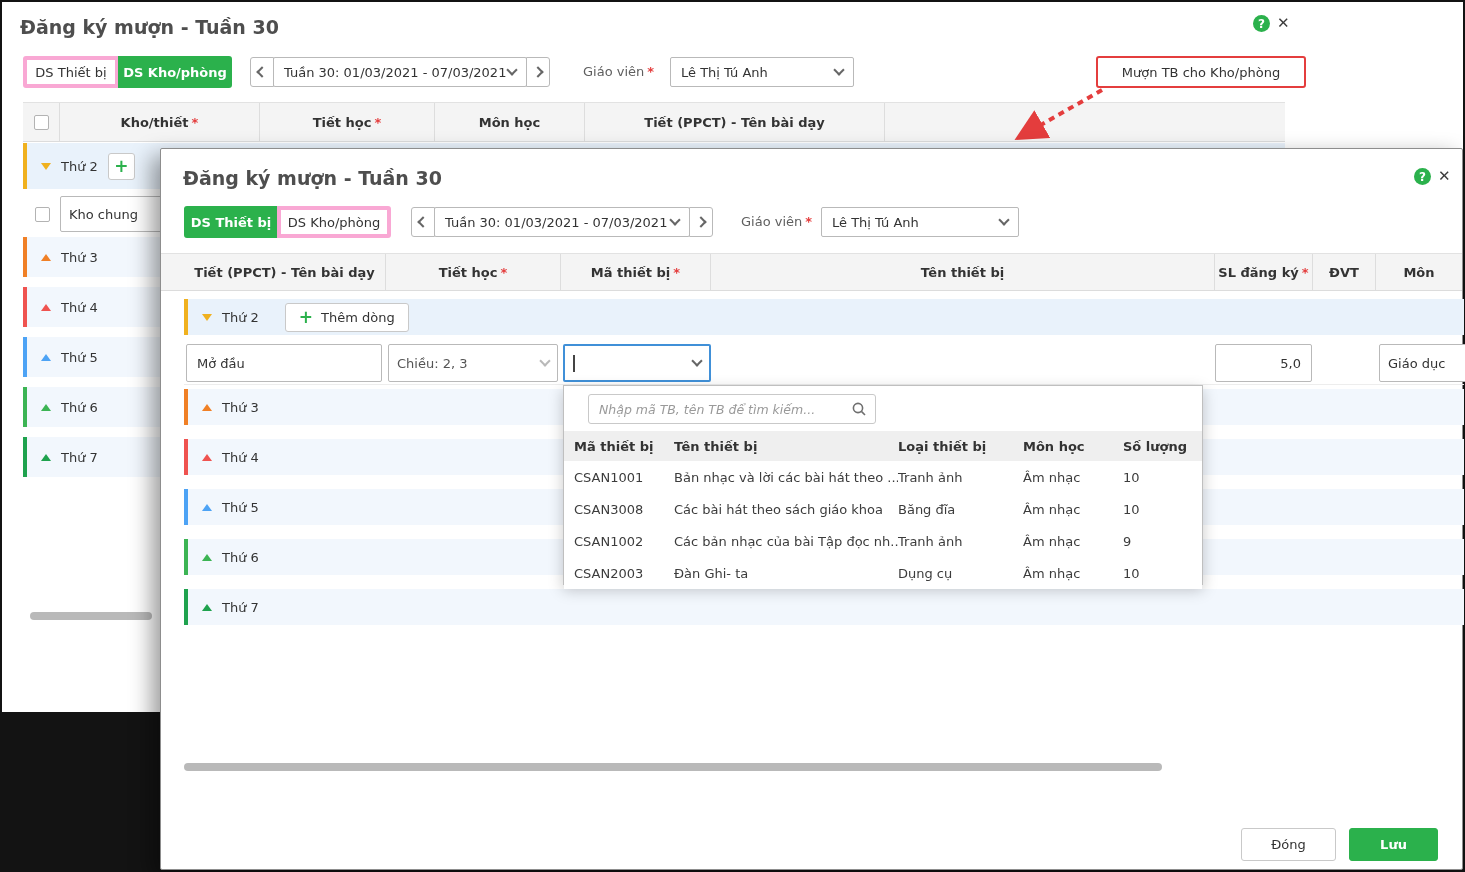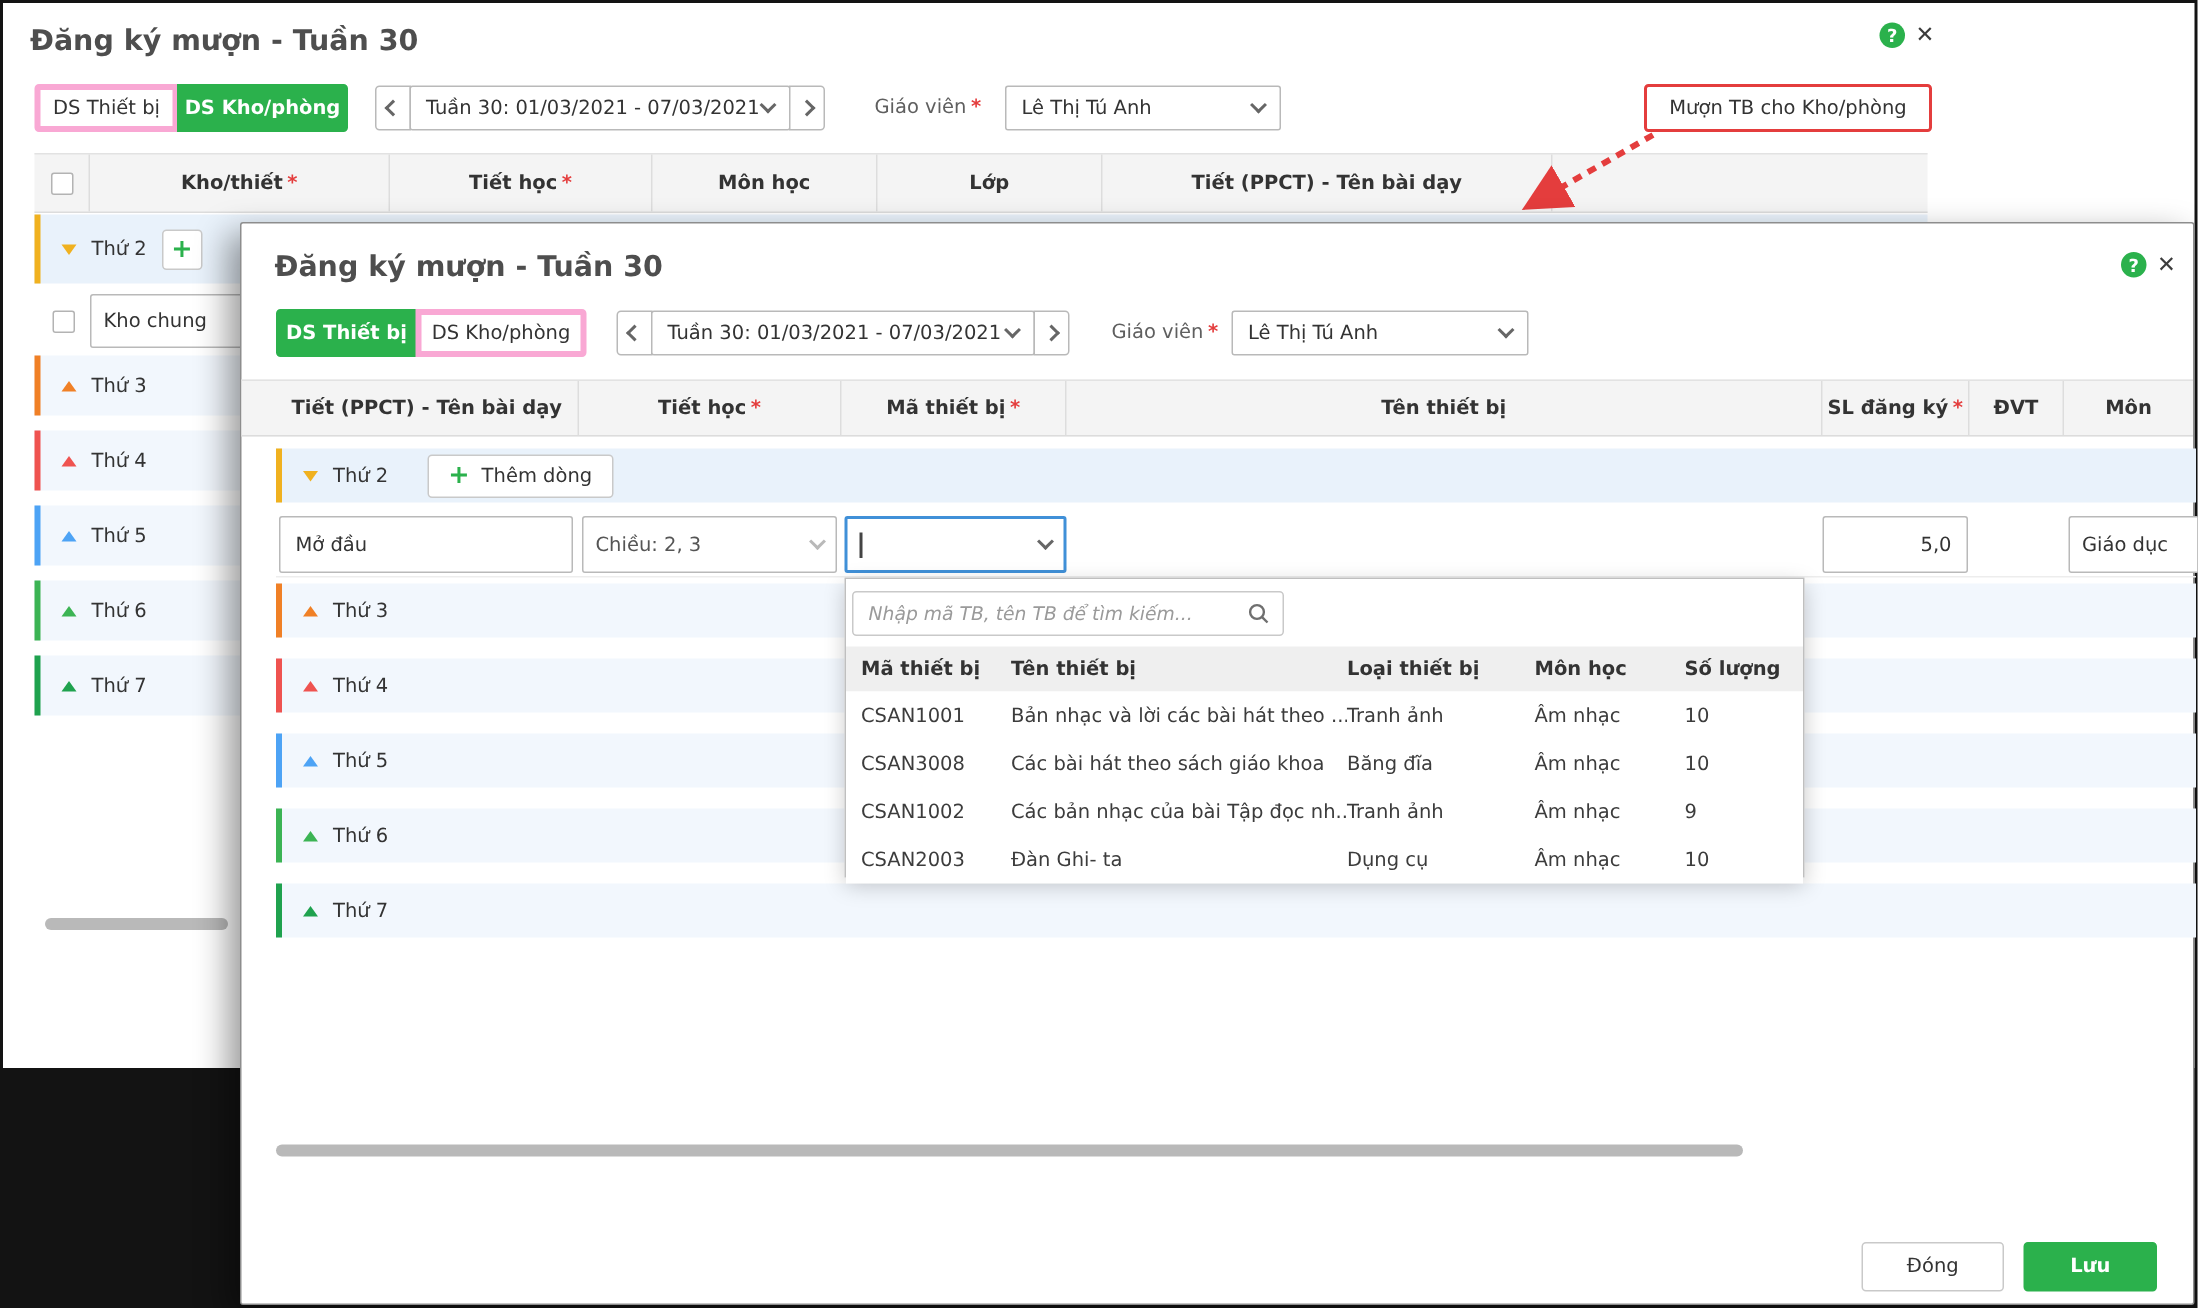--- a/index.html
+++ b/index.html
@@ -66,21 +66,21 @@
   .highlight-red{border:2px solid var(--danger-red) !important}
 
   .inp{position:absolute;height:38px;border:1px solid #b9b9b9;border-radius:2px;background:#fff;padding:0 10px}
   .cellbox{position:absolute;height:38px;border:1px solid #b9b9b9;border-radius:2px;background:#fff;
            display:flex;align-items:center;padding:0 8px;overflow:hidden;white-space:nowrap}
   .sel-open{border:2px solid var(--focus-blue) !important}
   .caret{width:1.5px;height:17px;background:#444;margin-right:auto}
 
   .picker{position:absolute;left:402px;top:236px;width:640px;height:200px;background:#fff;
           border:1px solid #bfbfbf;box-shadow:0 5px 14px rgba(0,0,0,.22);z-index:40}
-  .picker-search{padding:8px 4px 7px}
+  .picker-search{padding:8px 24px 7px}
   .search-wrap{position:relative;width:288px}
   input.search{width:100%;height:30px;border:1px solid #c9c9c9;border-radius:3px;padding:0 32px 0 10px}
   input.search::placeholder{font-style:italic;color:#9a9a9a;font-size:12.5px}
   .search-ic{position:absolute;right:9px;top:7px}
   .picker-head{display:flex;height:30px;background:#efefef;align-items:center;font-weight:700;
                padding-left:10px;color:#333}
   .picker-row{display:flex;height:32px;align-items:center;padding-left:10px;color:#3c3c3c;background:#fff}
   .pc-code{width:100px}.pc-name{width:224px;overflow:hidden;white-space:nowrap}
   .pc-type{width:125px}.pc-sub{width:100px}.pc-qty{flex:1}
 
@@ -109,39 +109,36 @@
   <div class="nav-btn r-right" style="left:524px;top:55px">
     <span class="chev-r"></span>
   </div>
 
   <div class="field-label" style="left:581px;top:62px"><span>Giáo viên</span><span class="req">*</span></div>
   <div class="select" style="left:668px;top:55px;width:184px">
     <span class="val left">Lê Thị Tú Anh</span>
     <span class="chev-down"></span>
   </div>
 
-  <button class="btn highlight-red" style="position:absolute;left:1094px;top:54px;width:192px;height:32px">Mượn TB cho Kho/phòng</button>
+  <button class="btn highlight-red" style="position:absolute;left:1094px;top:54px;width:210px;height:32px">Mượn TB cho Kho/phòng</button>
 
   <div class="ghead" style="left:21px;top:100px;width:1262px;height:40px">
     <div class="cell" style="width:37px">
       <span class="checkbox"></span>
     </div>
     <div class="cell" style="width:200px">
         <span>Kho/thiết</span>
         <span class="req">*</span>
       </div>
     <div class="cell" style="width:175px">
         <span>Tiết học</span>
         <span class="req">*</span>
       </div>
     <div class="cell" style="width:150px">
         <span>Môn học</span>
-      </div>
-    <div class="cell" style="width:150px">
-        <span>Lớp</span>
       </div>
     <div class="cell" style="width:300px">
         <span>Tiết (PPCT) - Tên bài dạy</span>
       </div>
   </div>
 
   <div class="day-row group c2" style="left:21px;top:141px;width:1262px;height:46px">
     <span class="tri tri-down"></span>
     <span>Thứ 2</span>
     <button class="btn sq">

